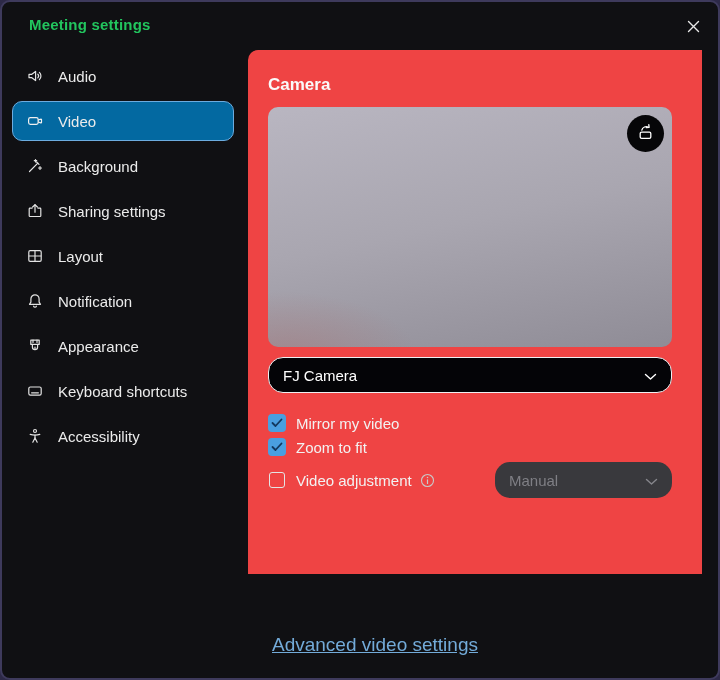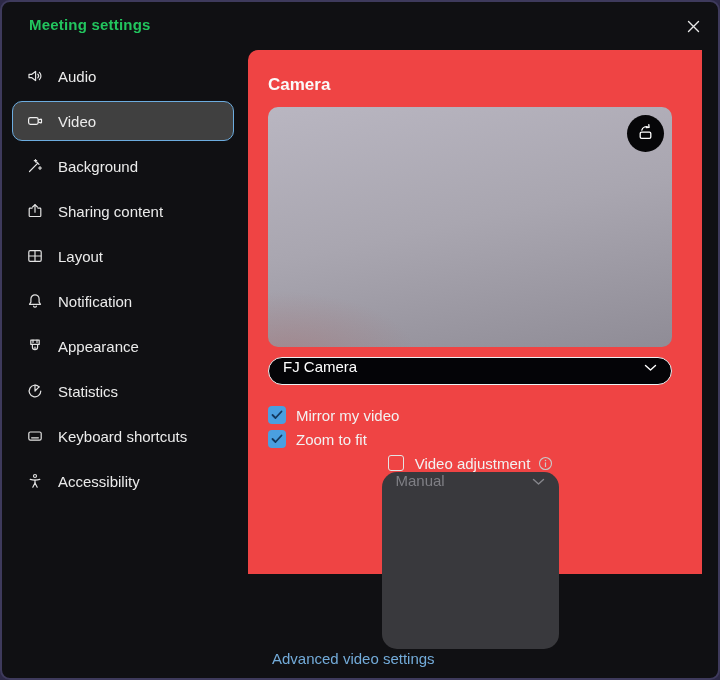--- a/index.html
+++ b/index.html
@@ -34,21 +34,21 @@
   .nav-item{
     height:38px;margin:5px 14px 5px 10px;
     border:1px solid transparent;border-radius:10px;
     display:flex;align-items:center;gap:14px;
     padding-left:13px;
     color:#ebebeb;font-size:15px;
     cursor:pointer;
   }
   .nav-item.selected{
     border-color:#6cacdf;
-    background:#404040;
+    background:#0369a1;
   }
   .nav-icon{width:18px;height:18px;display:flex;align-items:center;justify-content:center;flex:0 0 18px;}
   .nav-icon svg{display:block;}
   
   .card{
     position:absolute;left:246px;top:48px;right:16px;height:524px;
     box-sizing:border-box;
     background:#ef4444;
     border-radius:10px 0 0 0;
     padding:0 30px 0 20px;
@@ -58,44 +58,44 @@
     margin-top:10px;height:240px;border-radius:10px;position:relative;
     background:
       radial-gradient(55% 45% at 4% 104%, rgba(168,118,120,.5), rgba(168,118,120,0) 60%),
       linear-gradient(168deg,#b9b6c1 0%,#a9a6b0 48%,#8f8c96 100%);
   }
   .rotate-btn{
     position:absolute;top:8px;right:8px;width:37px;height:37px;border-radius:50%;
     background:#060608;display:flex;align-items:center;justify-content:center;cursor:pointer;
   }
   .select{
-    height:28px;border-radius:15px;box-sizing:border-box;
-    display:flex;align-items:flex-start;justify-content:space-between;
+    height:36px;border-radius:15px;box-sizing:border-box;
+    display:flex;align-items:center;justify-content:space-between;
     padding:0 14px;font-size:15px;cursor:pointer;
   }
   .select.bordered{background:#040407;border:1px solid #eef0f2;color:#ffffff;}
   .select.disabled{background:#39393d;color:#7f7f85;cursor:default;}
   .camera-select{margin-top:10px;}
   .row{display:flex;align-items:center;}
   .opt-row1{margin-top:21px;}
   .opt-row2{margin-top:6px;}
   .split-row{display:flex;align-items:center;justify-content:space-between;}
-  .adjust-row{margin-top:6px;flex-direction:column;}
+  .adjust-row{margin-top:6px;}
   .res-row{margin-top:7px;}
   .side-select{width:177px;flex:0 0 177px;}
   .check-label{color:#f2f2f2;font-size:15px;margin-left:10px;}
   .plain-label{color:#f2f2f2;font-size:15px;}
   .checkbox{width:18px;height:18px;border-radius:4px;box-sizing:border-box;flex:0 0 18px;cursor:pointer;}
   .checkbox.checked{background:#4a9fe0;display:flex;align-items:center;justify-content:center;}
   .checkbox.unchecked{width:16px;height:16px;flex:0 0 16px;margin:1px;border:1.6px solid #e4e4e4;border-radius:3px;background:transparent;}
   .info-icon{margin-left:8px;display:flex;align-items:center;cursor:pointer;}
   
   .footer-link{
     position:absolute;left:270px;top:632px;
-    font-size:15px;color:#73abd9;cursor:pointer;margin-top:16px;
+    font-size:19px;color:#73abd9;text-decoration:underline;cursor:pointer;
   }
 </style>
 </head>
 <body>
 
 <div class="stage">
   <div class="dialog">
 
     <div class="titlebar">
       <div class="title">Meeting settings</div>
@@ -144,21 +144,21 @@
       </div>
 
       <div class="nav-item">
         <span class="nav-icon">
           <svg width="18" height="18" viewBox="0 0 18 18" fill="none" stroke="#e3e3e3" stroke-width="1.2" stroke-linejoin="round" stroke-linecap="round">
               <path d="M6 6.2 H4 a0.8 0.8 0 0 0 -0.8 0.8 v6.7 a0.8 0.8 0 0 0 0.8 0.8 h10 a0.8 0.8 0 0 0 0.8 -0.8 V7 a0.8 0.8 0 0 0 -0.8 -0.8 H12"></path>
               <path d="M9 10.2 V2.8"></path>
               <path d="M6.6 5 L9 2.7 L11.4 5"></path>
             </svg>
         </span>
-        <span class="nav-label">Sharing content</span>
+        <span class="nav-label">Sharing settings</span>
       </div>
 
       <div class="nav-item">
         <span class="nav-icon">
           <svg width="18" height="18" viewBox="0 0 18 18" fill="none" stroke="#e3e3e3" stroke-width="1.2" stroke-linejoin="round">
               <rect x="2.8" y="3.6" width="12.4" height="10.8" rx="1.4"></rect>
               <path d="M9 3.6 V14.4 M2.8 9 H15.2"></path>
             </svg>
         </span>
         <span class="nav-label">Layout</span>
@@ -179,29 +179,20 @@
           <svg width="18" height="18" viewBox="0 0 18 18" fill="none" stroke="#e3e3e3" stroke-width="1.2" stroke-linejoin="round" stroke-linecap="round">
               <path d="M4.8 3.2 H13.2 V7.4 H4.8 Z"></path>
               <path d="M7 3.2 V5.4 M11 3.2 V5.4"></path>
               <path d="M6.4 7.4 v2.6 a2.6 2.6 0 0 0 5.2 0 V7.4"></path>
               <path d="M9 10 v2"></path>
             </svg>
         </span>
         <span class="nav-label">Appearance</span>
       </div>
 
-      <div class="nav-item">
-        <span class="nav-icon">
-          <svg width="18" height="18" viewBox="0 0 18 18" fill="none" stroke="#e3e3e3" stroke-width="1.2" stroke-linecap="round">
-              <path d="M13.1 4.9 A5.8 5.8 0 1 0 14.8 9"></path>
-              <path d="M9 9 V3.2 M9 9 L13.1 4.9"></path>
-            </svg>
-        </span>
-        <span class="nav-label">Statistics</span>
-      </div>
 
       <div class="nav-item">
         <span class="nav-icon">
           <svg width="18" height="18" viewBox="0 0 18 18" fill="none" stroke="#e3e3e3" stroke-width="1.2" stroke-linejoin="round" stroke-linecap="round">
               <rect x="2.8" y="5" width="12.4" height="8.2" rx="1.6"></rect>
               <path d="M5.6 10.8 H12.4"></path>
             </svg>
         </span>
         <span class="nav-label">Keyboard shortcuts</span>
       </div>

